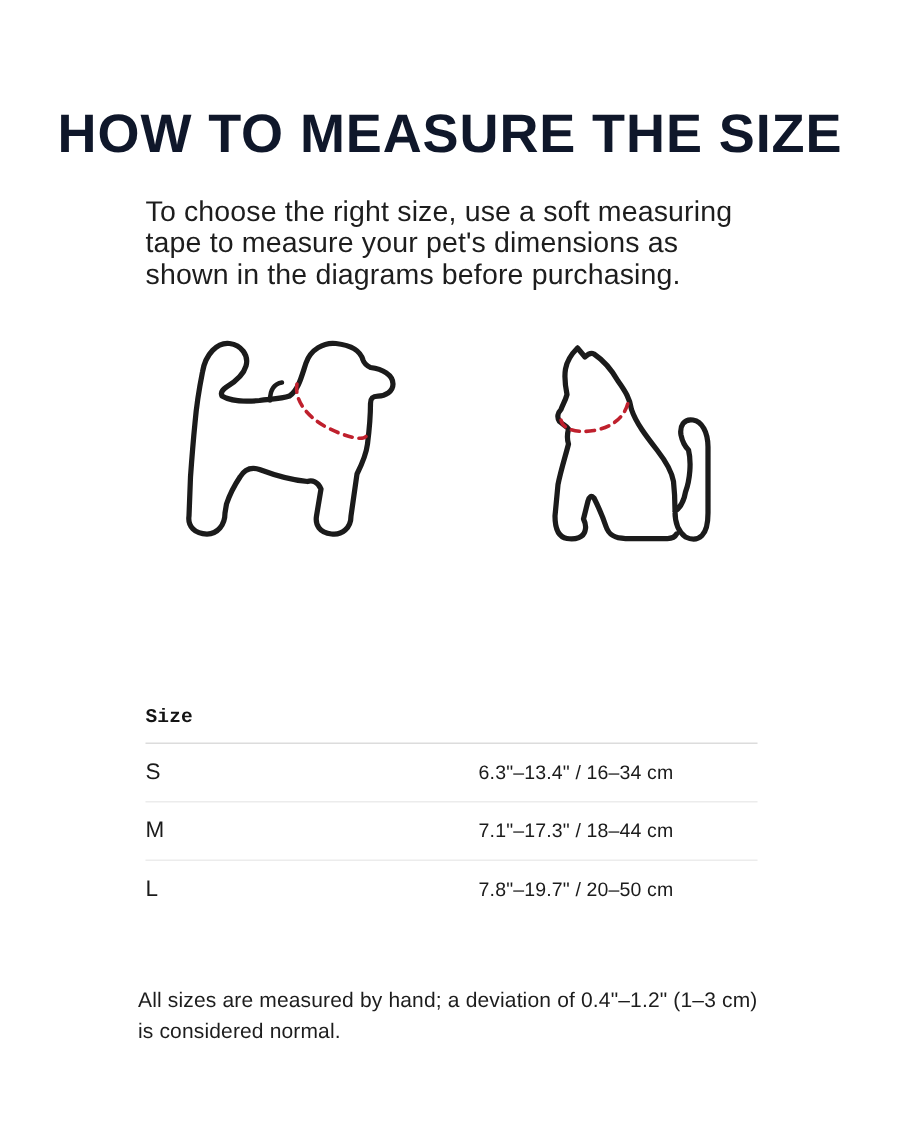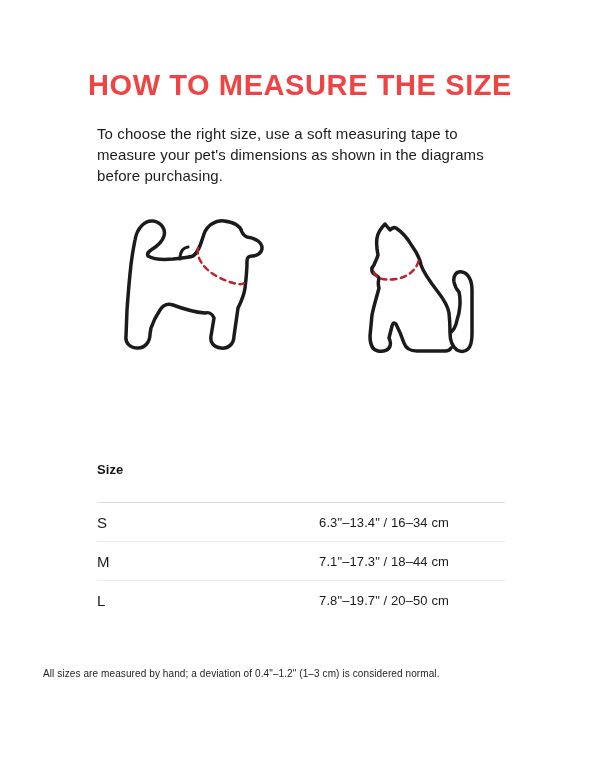--- a/index.html
+++ b/index.html
@@ -2,48 +2,48 @@
 <html><head>
 <meta charset="utf-8">
 <style>
   html,body { margin:0; padding:0; background:#fff; }
   .page {
     position:relative; width:600px; height:764px; background:#ffffff;
     font-family:"Liberation Sans", sans-serif; color:#1e1e1e; overflow:hidden;
   }
   .title {
     margin:70px 0 0 0; text-align:center;
-    font-size:29px; font-weight:700; letter-spacing:0.6px; line-height:1.05;
-    color:#ef4444;
+    font-size:36px; font-weight:700; letter-spacing:0.6px; line-height:1.05;
+    color:#0f172a;
   }
   .intro {
-    margin:23px 95px 0 97px; font-size:15px; line-height:21px;
+    margin:23px 95px 0 97px; font-size:19px; line-height:21px;
     color:#1d1d1d; letter-spacing:0.1px;
   }
   .figures {
     margin:26px 95px 0 95px; display:flex; justify-content:space-between;
     align-items:flex-start;
   }
   .figures svg { display:block; }
   .size-table { margin:100px 95px 0 97px; width:408px; font-size:13px; }
   .thead {
     display:grid; grid-template-columns:110px 1fr; align-items:end;
-    padding-bottom:25px; border-bottom:1px solid #dcdcdc;
+    padding-bottom:10px; border-bottom:1px solid #dcdcdc;font-family:Liberation Mono, monospace;
   }
   .th { font-weight:700; color:#141414; letter-spacing:0.1px; }
   .th.col-circ { text-align:right; }
   .tr {
     display:grid; grid-template-columns:110px 1fr; align-items:center;
     height:38px;
   }
   .tr.sep { border-bottom:1px solid #ececec; }
   .td.size { font-size:15px; color:#1b1b1b; }
   .td.circ { text-align:center; padding-left:56px; color:#1b1b1b; letter-spacing:0.1px; }
   .footnote {
-    margin:44px 95px 0 43px; font-size:10px; line-height:21px;
+    margin:44px 95px 0 92px; font-size:14px; line-height:21px;
     color:#1d1d1d; text-align:justify; letter-spacing:0.1px;
   }
 </style>
 </head>
 <body>
 
 <div class="page">
 
   <h1 class="title">HOW TO MEASURE THE SIZE</h1>
 

